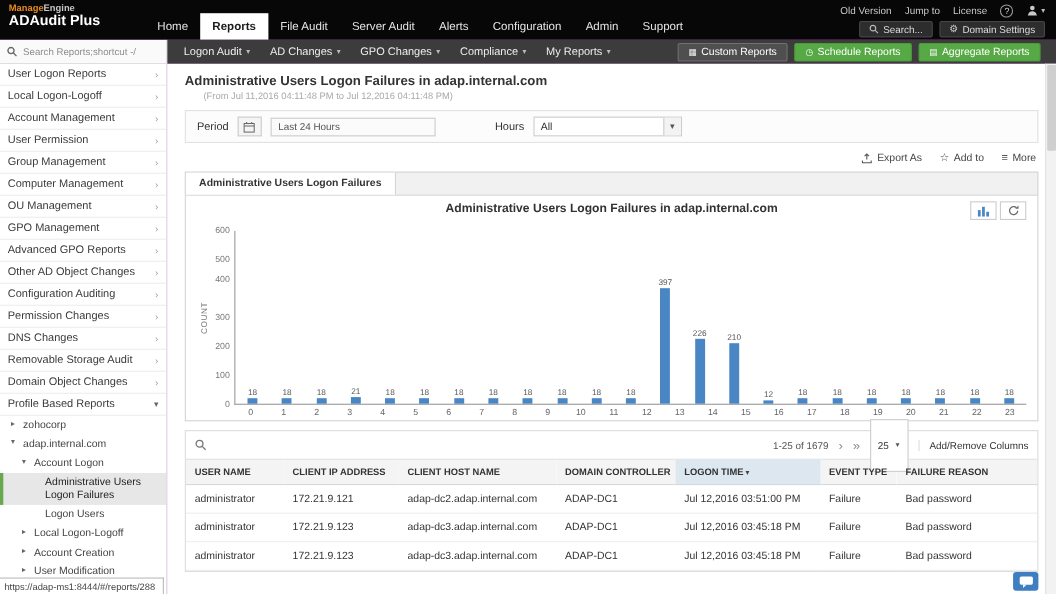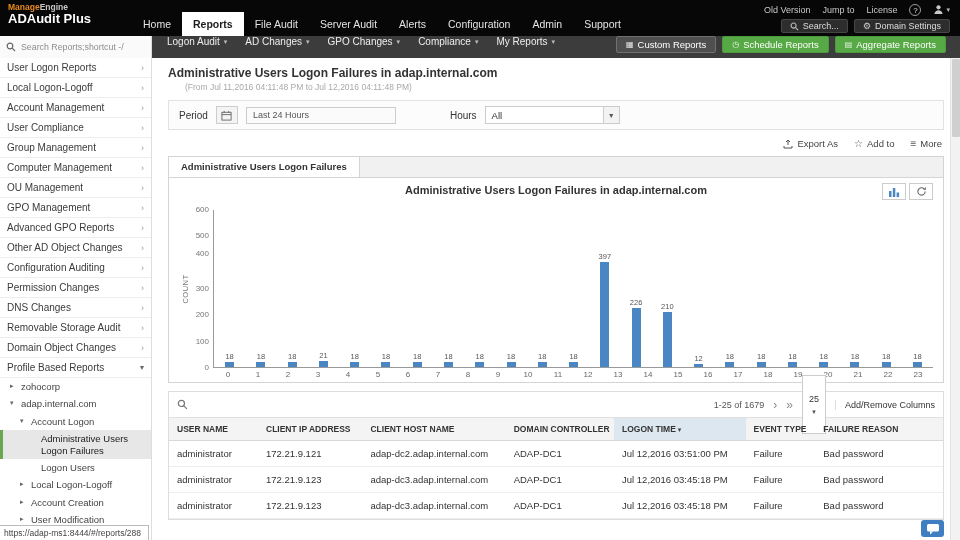--- a/index.html
+++ b/index.html
@@ -20,21 +20,21 @@
   .tr-row1 { display:flex; justify-content:flex-end; align-items:center; gap:12px; font-size:9px; color:#c9c9c9; height:13px; }
   .q-link { cursor:pointer; white-space:nowrap; }
   .q-circle { width:12px; height:12px; border:1px solid #9a9a9a; border-radius:50%; font-size:8px; line-height:11px; text-align:center; color:#ddd; cursor:pointer; }
   .user-chip { display:inline-flex; align-items:center; gap:2px; cursor:pointer; }
   .caret { font-size:7px; color:#bbb; }
   .tr-row2 { display:flex; justify-content:flex-end; gap:6px; margin-top:3px;text-align:center; }
   .chip { background:#2d2d2d; border:1px solid #474747; color:#ddd; font-size:9px; padding:1px 8px; display:inline-flex; align-items:center; gap:4px; border-radius:2px; cursor:pointer; white-space:nowrap; }
   .gear { font-size:9px; color:#cfcfcf; }
 
   
-  .menubar { height:22px; background:#3c3c3c; display:flex; align-items:flex-start; }
+  .menubar { height:22px; background:#3c3c3c; display:flex; align-items:center; }
   .mb-search { width:152px; height:22px; background:#fafafa; border-right:1px solid #ddd; display:flex; align-items:center; gap:5px; padding:0 6px; flex:none; color:#777; }
   .mb-ph { font-size:8.8px; color:#8d8d8d; white-space:nowrap; overflow:hidden; }
   .report-menus { display:flex; align-items:center; padding-left:6px; }
   .menu-item { color:#eee; font-size:10px; padding:0 9px; display:inline-flex; gap:4px; align-items:center; cursor:pointer; white-space:nowrap; }
   .menubar-buttons { margin-left:auto; display:flex; gap:6px; padding-right:14px; }
   .mbtn { font-size:9.5px; height:17px; padding:0 9px; border-radius:2px; color:#fff; display:inline-flex; align-items:center; gap:4px; cursor:pointer; font-family:inherit; white-space:nowrap; }
   .mbtn.dark  { background:#4f4f4f; border:1px solid #707070; }
   .mbtn.green { background:#56a944; border:1px solid #4c9a3c; }
   .bicon { font-size:8px; opacity:.9; }
 
@@ -83,21 +83,21 @@
   .bargroup { display:flex; flex-direction:column; align-items:center; justify-content:flex-end; flex:1; min-width:0; }
   .bval { font-size:7.5px; color:#555; margin-bottom:1px; }
   .bar { width:9px; }
   .xlabels { display:flex; justify-content:space-around; margin-top:2px; }
   .xtick { flex:1; text-align:center; font-size:8px; color:#666; }
 
   .table-panel { border:1px solid #ddd; margin-top:8px; background:#fff; }
   .t-toolbar { height:25px; display:flex; align-items:center; padding:0 8px; gap:8px; color:#666; }
   .t-right { margin-left:auto; display:flex; align-items:center; gap:9px; font-size:9px; color:#555; }
   .pg-arrow { color:#8a8a8a; font-size:12px; line-height:1; cursor:pointer; }
-  .pagesize { border:1px solid #ccc; padding:18px 6px; display:inline-flex; gap:5px; align-items:center; font-size:9px; color:#333; background:#fff; cursor:pointer;flex-direction:column; }
+  .pagesize { border:1px solid #ccc; padding:18px 6px; display:inline-flex; gap:5px; align-items:center; font-size:9px; color:#333; background:#fff; cursor:pointer; }
   .pagesize .caret2 { font-size:6px; color:#555; }
   .addremove { border-left:1px solid #ddd; padding-left:9px; font-size:9px; color:#333; cursor:pointer; white-space:nowrap; }
   table { width:100%; border-collapse:collapse; table-layout:fixed; }
   thead th { background:#f4f4f4; border-top:1px solid #e0e0e0; border-bottom:1px solid #d8d8d8; font-size:8.5px; color:#333; text-align:left; padding:6px 8px; font-weight:bold; cursor:pointer; white-space:nowrap; overflow:hidden; }
   thead th.sorted { background:#dde7f0; }
   .sorticon { font-size:7px; color:#444; }
   tbody td { font-size:9.5px; color:#333; padding:7px 8px; border-bottom:1px solid #ededed; white-space:nowrap; overflow:hidden; text-overflow:ellipsis; }
   tbody tr { cursor:pointer; }
 
   .status-chip { position:absolute; left:0; bottom:0; background:#fff; border:1px solid #bbb; border-left:none; border-bottom:none; font-size:8.5px; color:#444; padding:2px 7px 2px 4px; z-index:6; }
@@ -211,21 +211,21 @@
           </div>
           <div class="side-item">
             <span class="s-label">Local Logon-Logoff</span>
             <span class="s-chev">›</span>
           </div>
           <div class="side-item">
             <span class="s-label">Account Management</span>
             <span class="s-chev">›</span>
           </div>
           <div class="side-item">
-            <span class="s-label">User Compliance</span>
+            <span class="s-label">User Permission</span>
             <span class="s-chev">›</span>
           </div>
           <div class="side-item">
             <span class="s-label">Group Management</span>
             <span class="s-chev">›</span>
           </div>
           <div class="side-item">
             <span class="s-label">Computer Management</span>
             <span class="s-chev">›</span>
           </div>

